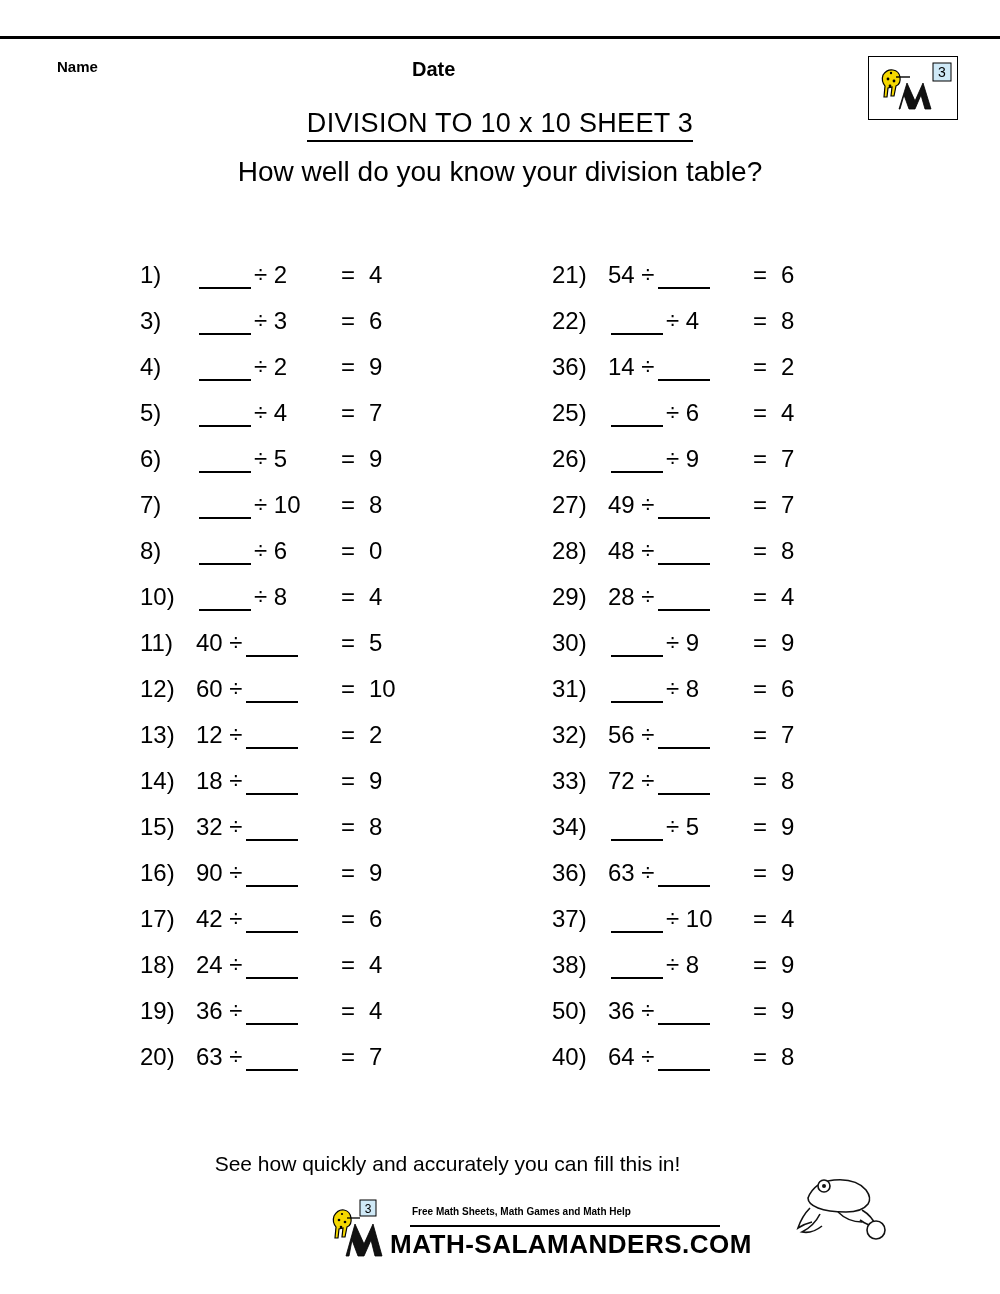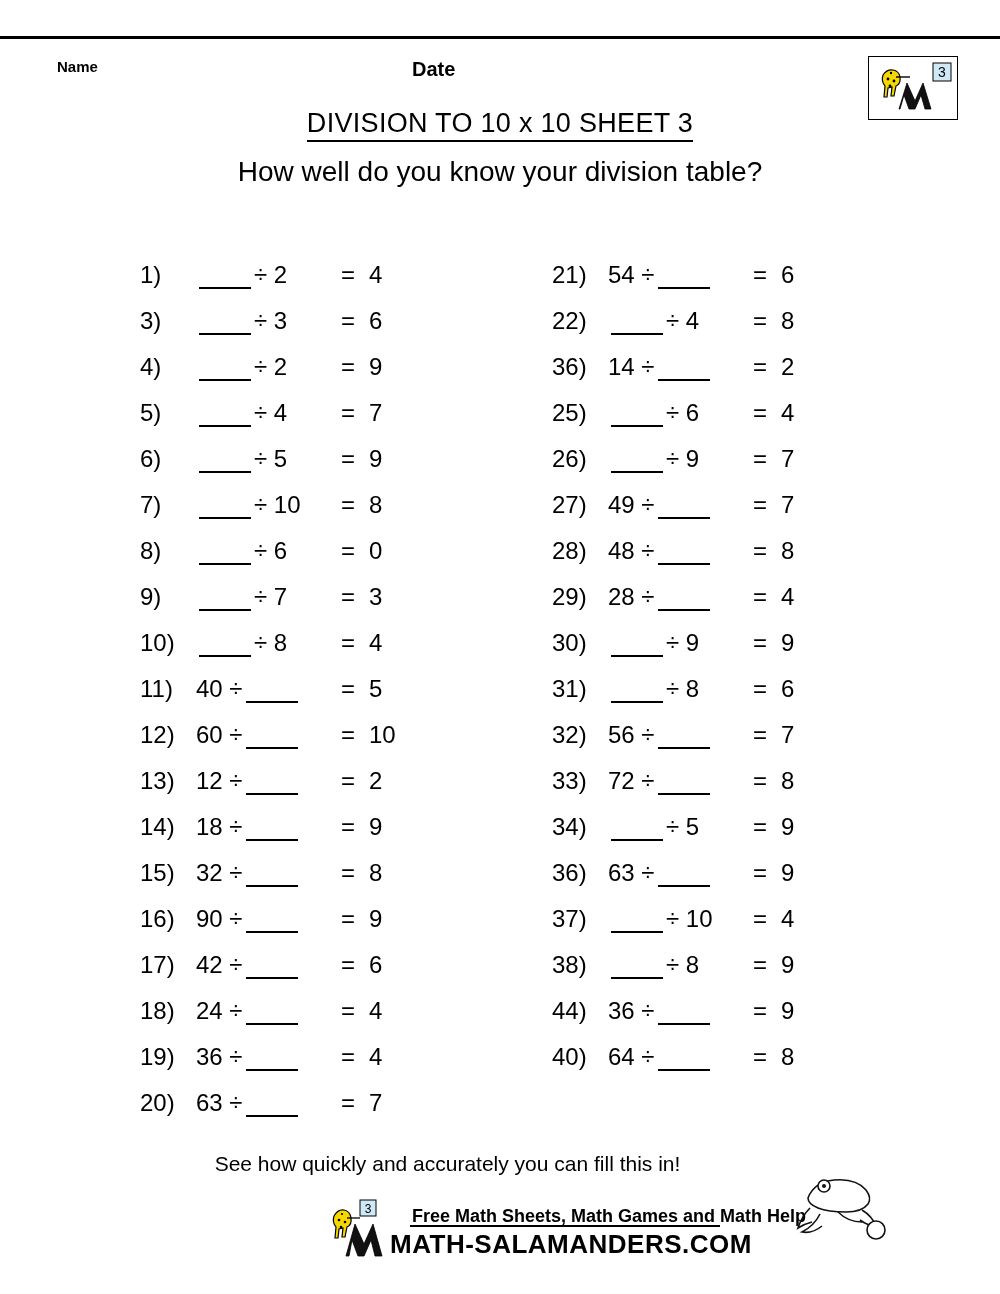--- a/index.html
+++ b/index.html
@@ -138,21 +138,21 @@
     position: absolute;
     top: 1198px;
     left: 322px;
     width: 400px;
     height: 70px;
   }
   .brand-tagline {
     position: absolute;
     left: 90px;
     top: 8px;
-    font-size: 18px;
+    font-size: 10px;
     font-weight: bold;
     white-space: nowrap;
   }
   .brand-rule {
     position: absolute;
     left: 88px;
     top: 27px;
     width: 310px;
     height: 2px;
     background: #000;
@@ -220,21 +220,20 @@
 
 <div class="columns">
   <div class="col col-left" id="col-left">
       <div class="q-row"><span class="q-num">1)</span><span class="q-expr"><span class="blank"></span><span>÷ 2</span></span><span class="q-eq">=</span><span class="q-ans">4</span></div>
       <div class="q-row"><span class="q-num">3)</span><span class="q-expr"><span class="blank"></span><span>÷ 3</span></span><span class="q-eq">=</span><span class="q-ans">6</span></div>
       <div class="q-row"><span class="q-num">4)</span><span class="q-expr"><span class="blank"></span><span>÷ 2</span></span><span class="q-eq">=</span><span class="q-ans">9</span></div>
       <div class="q-row"><span class="q-num">5)</span><span class="q-expr"><span class="blank"></span><span>÷ 4</span></span><span class="q-eq">=</span><span class="q-ans">7</span></div>
       <div class="q-row"><span class="q-num">6)</span><span class="q-expr"><span class="blank"></span><span>÷ 5</span></span><span class="q-eq">=</span><span class="q-ans">9</span></div>
       <div class="q-row"><span class="q-num">7)</span><span class="q-expr"><span class="blank"></span><span>÷ 10</span></span><span class="q-eq">=</span><span class="q-ans">8</span></div>
       <div class="q-row"><span class="q-num">8)</span><span class="q-expr"><span class="blank"></span><span>÷ 6</span></span><span class="q-eq">=</span><span class="q-ans">0</span></div>
-      <div class="q-row"><span class="q-num">9)</span><span class="q-expr"><span class="blank"></span><span>÷ 7</span></span><span class="q-eq">=</span><span class="q-ans">3</span></div>
       <div class="q-row"><span class="q-num">10)</span><span class="q-expr"><span class="blank"></span><span>÷ 8</span></span><span class="q-eq">=</span><span class="q-ans">4</span></div>
       <div class="q-row"><span class="q-num">11)</span><span class="q-expr"><span>40 ÷</span><span class="blank"></span></span><span class="q-eq">=</span><span class="q-ans">5</span></div>
       <div class="q-row"><span class="q-num">12)</span><span class="q-expr"><span>60 ÷</span><span class="blank"></span></span><span class="q-eq">=</span><span class="q-ans">10</span></div>
       <div class="q-row"><span class="q-num">13)</span><span class="q-expr"><span>12 ÷</span><span class="blank"></span></span><span class="q-eq">=</span><span class="q-ans">2</span></div>
       <div class="q-row"><span class="q-num">14)</span><span class="q-expr"><span>18 ÷</span><span class="blank"></span></span><span class="q-eq">=</span><span class="q-ans">9</span></div>
       <div class="q-row"><span class="q-num">15)</span><span class="q-expr"><span>32 ÷</span><span class="blank"></span></span><span class="q-eq">=</span><span class="q-ans">8</span></div>
       <div class="q-row"><span class="q-num">16)</span><span class="q-expr"><span>90 ÷</span><span class="blank"></span></span><span class="q-eq">=</span><span class="q-ans">9</span></div>
       <div class="q-row"><span class="q-num">17)</span><span class="q-expr"><span>42 ÷</span><span class="blank"></span></span><span class="q-eq">=</span><span class="q-ans">6</span></div>
       <div class="q-row"><span class="q-num">18)</span><span class="q-expr"><span>24 ÷</span><span class="blank"></span></span><span class="q-eq">=</span><span class="q-ans">4</span></div>
       <div class="q-row"><span class="q-num">19)</span><span class="q-expr"><span>36 ÷</span><span class="blank"></span></span><span class="q-eq">=</span><span class="q-ans">4</span></div>
@@ -250,21 +249,21 @@
       <div class="q-row"><span class="q-num">28)</span><span class="q-expr"><span>48 ÷</span><span class="blank"></span></span><span class="q-eq">=</span><span class="q-ans">8</span></div>
       <div class="q-row"><span class="q-num">29)</span><span class="q-expr"><span>28 ÷</span><span class="blank"></span></span><span class="q-eq">=</span><span class="q-ans">4</span></div>
       <div class="q-row"><span class="q-num">30)</span><span class="q-expr"><span class="blank"></span><span>÷ 9</span></span><span class="q-eq">=</span><span class="q-ans">9</span></div>
       <div class="q-row"><span class="q-num">31)</span><span class="q-expr"><span class="blank"></span><span>÷ 8</span></span><span class="q-eq">=</span><span class="q-ans">6</span></div>
       <div class="q-row"><span class="q-num">32)</span><span class="q-expr"><span>56 ÷</span><span class="blank"></span></span><span class="q-eq">=</span><span class="q-ans">7</span></div>
       <div class="q-row"><span class="q-num">33)</span><span class="q-expr"><span>72 ÷</span><span class="blank"></span></span><span class="q-eq">=</span><span class="q-ans">8</span></div>
       <div class="q-row"><span class="q-num">34)</span><span class="q-expr"><span class="blank"></span><span>÷ 5</span></span><span class="q-eq">=</span><span class="q-ans">9</span></div>
       <div class="q-row"><span class="q-num">36)</span><span class="q-expr"><span>63 ÷</span><span class="blank"></span></span><span class="q-eq">=</span><span class="q-ans">9</span></div>
       <div class="q-row"><span class="q-num">37)</span><span class="q-expr"><span class="blank"></span><span>÷ 10</span></span><span class="q-eq">=</span><span class="q-ans">4</span></div>
       <div class="q-row"><span class="q-num">38)</span><span class="q-expr"><span class="blank"></span><span>÷ 8</span></span><span class="q-eq">=</span><span class="q-ans">9</span></div>
-      <div class="q-row"><span class="q-num">44)</span><span class="q-expr"><span>36 ÷</span><span class="blank"></span></span><span class="q-eq">=</span><span class="q-ans">9</span></div>
+      <div class="q-row"><span class="q-num">50)</span><span class="q-expr"><span>36 ÷</span><span class="blank"></span></span><span class="q-eq">=</span><span class="q-ans">9</span></div>
       <div class="q-row"><span class="q-num">40)</span><span class="q-expr"><span>64 ÷</span><span class="blank"></span></span><span class="q-eq">=</span><span class="q-ans">8</span></div>
     </div>
 </div>
 
 <div class="footer-note">See how quickly and accurately you can fill this in!</div>
 
 <div class="salamander-logo">
   <svg viewBox="0 0 68 64" width="68" height="64">
     <g>
       <path d="M12 20 q4 -7 10 -6 q6 1 7 8 q1 7 -4 9 l-2 10 l-3 0 l1 -9 l-4 1 l-1 9 l-3 0 l1 -11 q-4 -5 -2 -11 z" fill="#f5d800" stroke="#000" stroke-width="1.2"></path>

